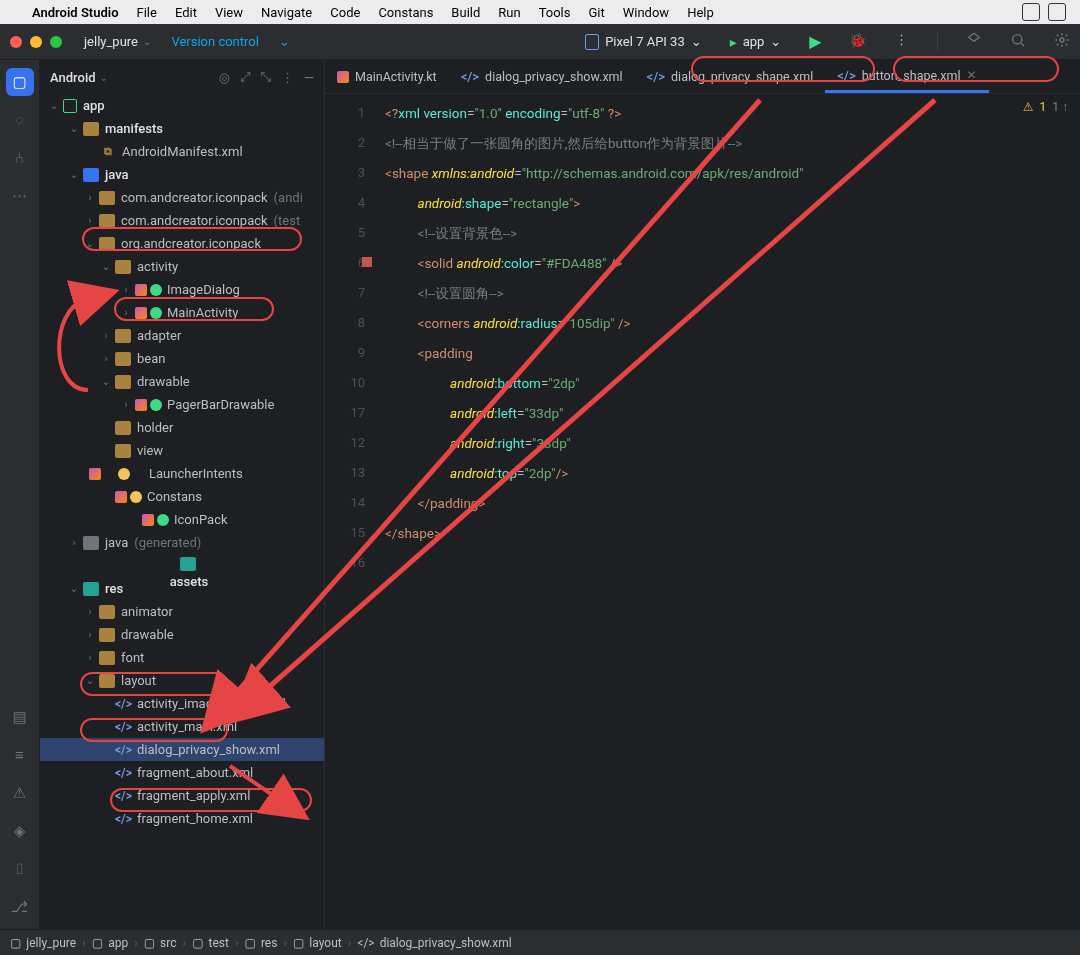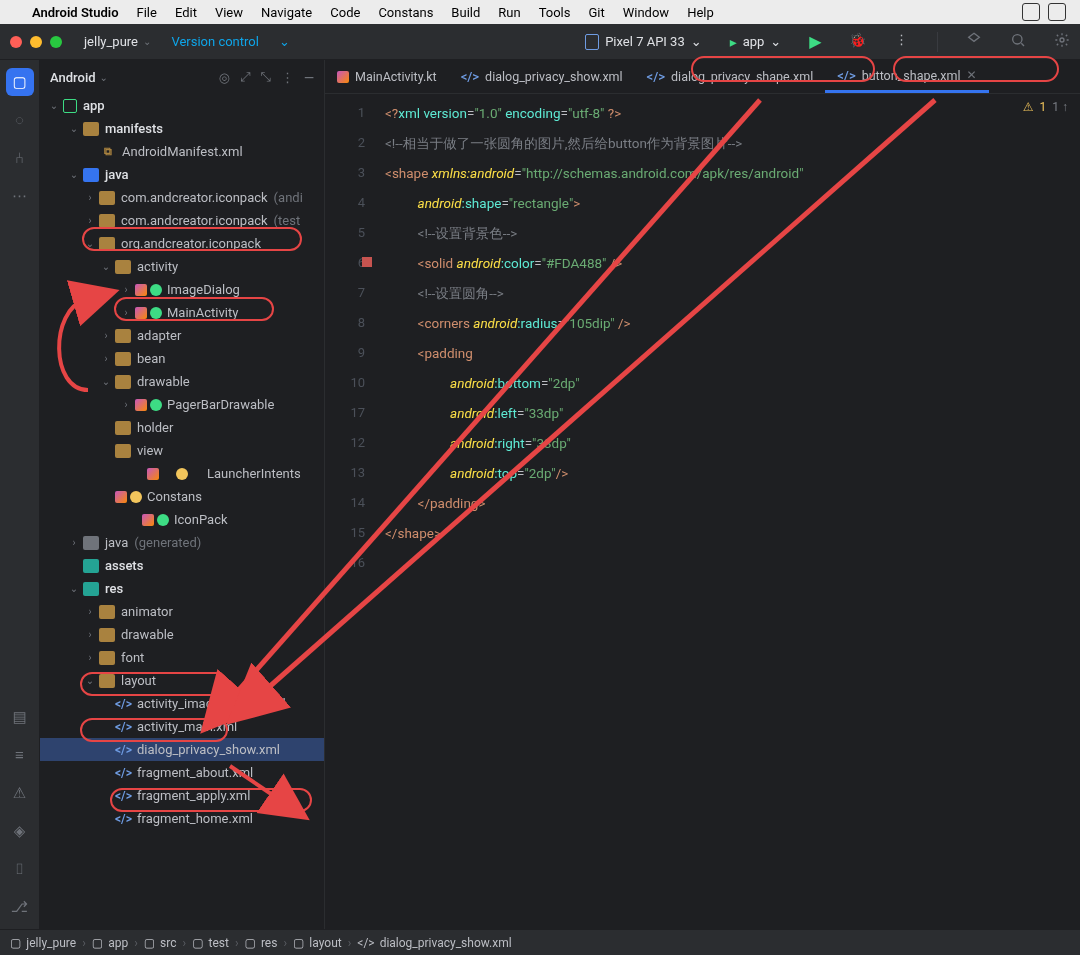--- a/index.html
+++ b/index.html
@@ -279,42 +279,42 @@
       <div class="tree-row" style="padding-left:60px;">
           <span class="arrow"></span>
           <span class="ico ico-folder"></span>
           <span class="label">holder</span>
         </div>
       <div class="tree-row" style="padding-left:60px;">
           <span class="arrow"></span>
           <span class="ico ico-folder"></span>
           <span class="label">view</span>
         </div>
-      <div class="tree-row" style="padding-left:107px;gap:17px;">
+      <div class="tree-row" style="padding-left:49px;gap:17px;">
           <span class="ico-kt"></span>
           <span class="ico-obj"></span>
           <span class="label">LauncherIntents</span>
         </div>
       <div class="tree-row" style="padding-left:75px;">
           <span class="ico-kt"></span>
           <span class="ico-obj"></span>
           <span class="label">Constans</span>
         </div>
       <div class="tree-row" style="padding-left:102px;">
           <span class="ico-kt"></span>
           <span class="ico-cls"></span>
           <span class="label">IconPack</span>
         </div>
       <div class="tree-row" style="padding-left:28px;">
           <span class="arrow">›</span>
           <span class="ico ico-folder-grey"></span>
           <span class="label">java</span>
           <span class="dim">(generated)</span>
         </div>
-      <div class="tree-row" style="padding-left:28px;">
+      <div class="tree-row" style="padding-left:20px;flex-direction:column;">
           <span class="arrow"></span>
           <span class="ico ico-folder-teal"></span>
           <span class="label bold">assets</span>
         </div>
       <div class="tree-row" style="padding-left:28px;">
           <span class="arrow">⌄</span>
           <span class="ico ico-folder-teal"></span>
           <span class="label bold">res</span>
         </div>
       <div class="tree-row" style="padding-left:44px;">

